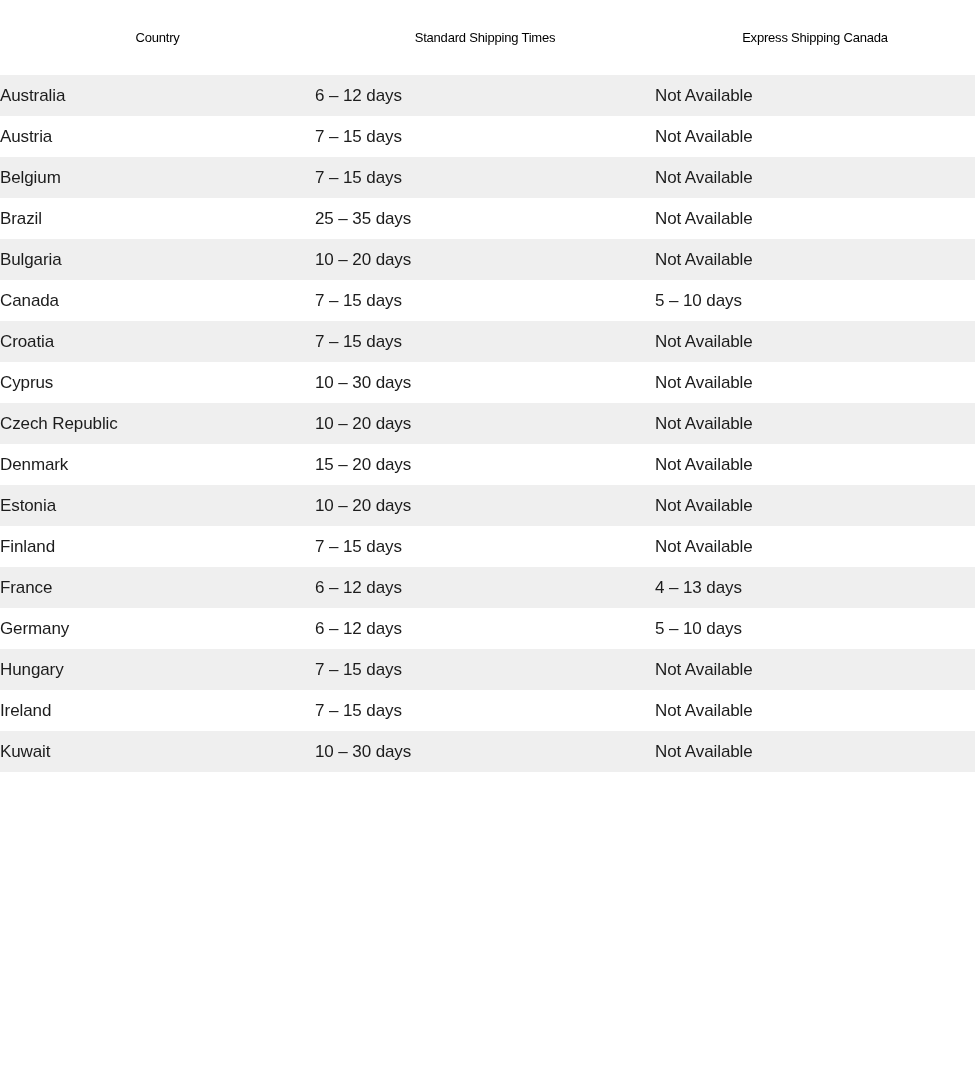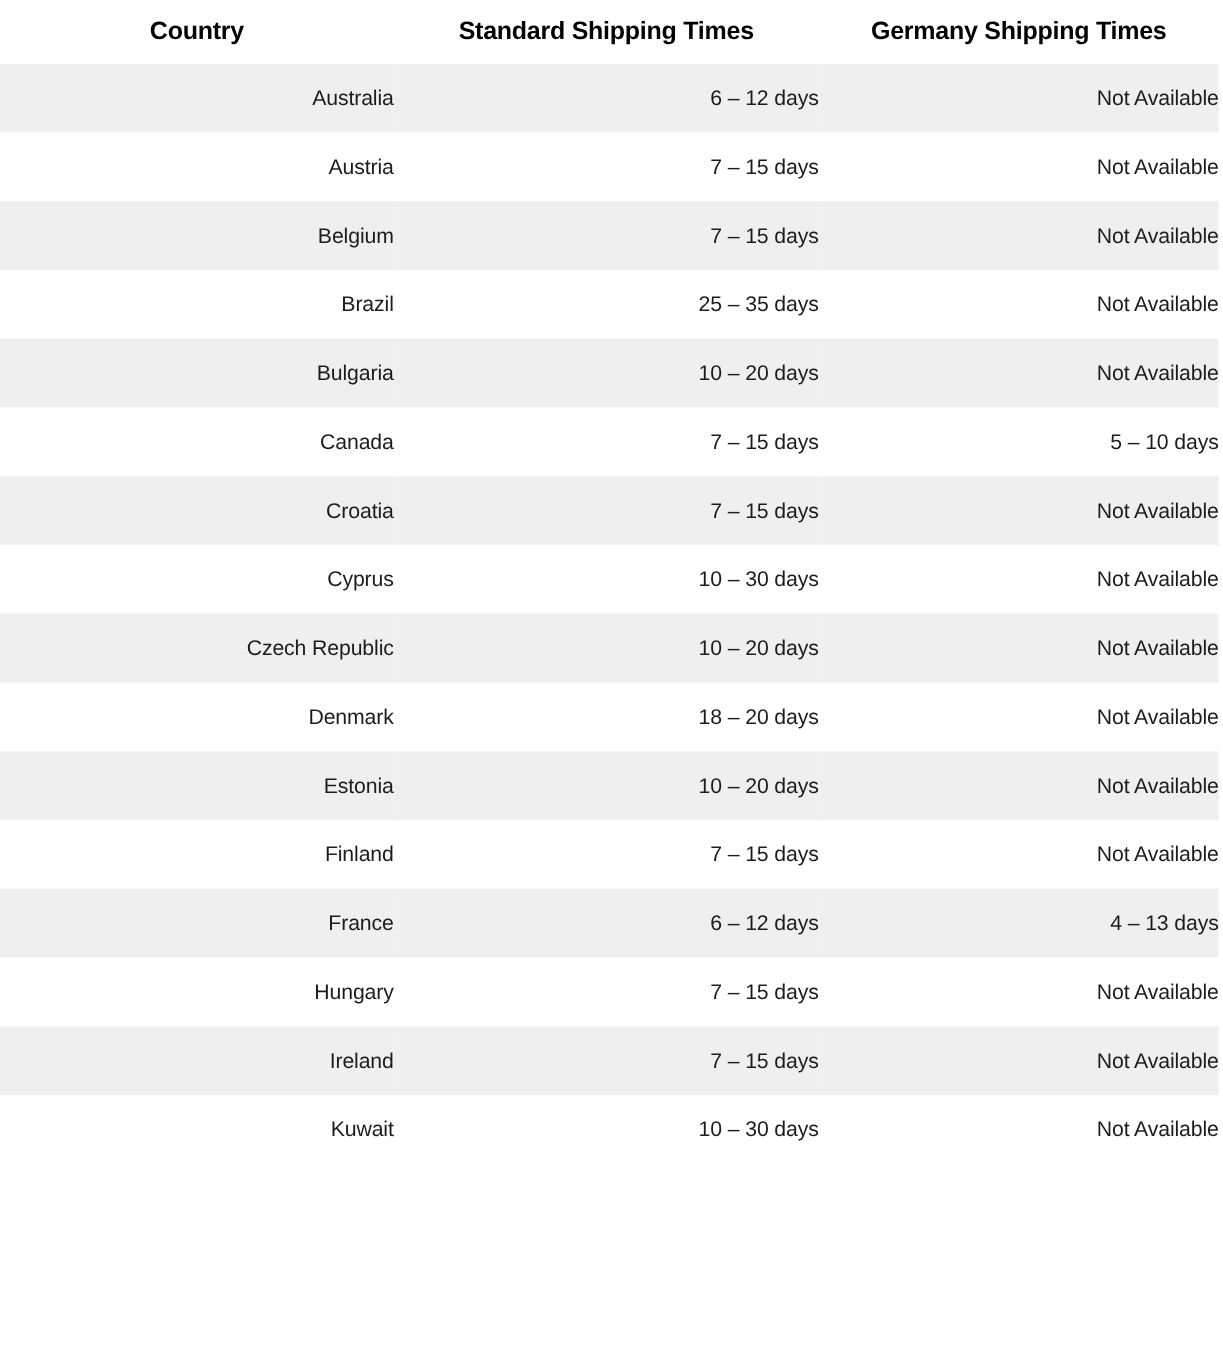--- a/index.html
+++ b/index.html
@@ -17,33 +17,33 @@
   table.shipping {
     width: 975px;
     border-collapse: collapse;
     table-layout: fixed;
   }
   table.shipping col.c1 { width: 315px; }
   table.shipping col.c2 { width: 340px; }
   table.shipping col.c3 { width: 320px; }
   table.shipping th {
     height: 51px;
-    padding: 0;
+    padding: 12px;
     text-align: center;
     vertical-align: middle;
-    font-size: 20px;
-    font-weight: 700;
+    font-size: 13px;
+    font-weight: 400;
     color: #000000;
     letter-spacing: -0.2px;
     background: #ffffff;
   }
   table.shipping td {
-    height: 55px;
+    height: 41px;
     padding: 0;
-    text-align: right;
+    text-align: left;
     vertical-align: middle;
     font-size: 17px;
     font-weight: 400;
     color: #1c1c1c;
     letter-spacing: -0.1px;
   }
   table.shipping tbody tr:nth-child(odd) td  { background: #efefef; }
   table.shipping tbody tr:nth-child(even) td { background: #ffffff; }
 </style>
 </head>
@@ -52,21 +52,21 @@
 <table class="shipping">
   <colgroup>
     <col class="c1">
       <col class="c2">
       <col class="c3">
   </colgroup>
   <thead>
     <tr>
       <th>Country</th>
       <th>Standard Shipping Times</th>
-      <th>Germany Shipping Times</th>
+      <th>Express Shipping Canada</th>
     </tr>
   </thead>
   <tbody id="table-body">
       <tr>
         <td>Australia</td>
         <td>6 – 12 days</td>
         <td>Not Available</td>
       </tr>
       <tr>
         <td>Austria</td>
@@ -103,37 +103,42 @@
         <td>10 – 30 days</td>
         <td>Not Available</td>
       </tr>
       <tr>
         <td>Czech Republic</td>
         <td>10 – 20 days</td>
         <td>Not Available</td>
       </tr>
       <tr>
         <td>Denmark</td>
-        <td>18 – 20 days</td>
+        <td>15 – 20 days</td>
         <td>Not Available</td>
       </tr>
       <tr>
         <td>Estonia</td>
         <td>10 – 20 days</td>
         <td>Not Available</td>
       </tr>
       <tr>
         <td>Finland</td>
         <td>7 – 15 days</td>
         <td>Not Available</td>
       </tr>
       <tr>
         <td>France</td>
         <td>6 – 12 days</td>
         <td>4 – 13 days</td>
+      </tr>
+      <tr>
+        <td>Germany</td>
+        <td>6 – 12 days</td>
+        <td>5 – 10 days</td>
       </tr>
       <tr>
         <td>Hungary</td>
         <td>7 – 15 days</td>
         <td>Not Available</td>
       </tr>
       <tr>
         <td>Ireland</td>
         <td>7 – 15 days</td>
         <td>Not Available</td>

